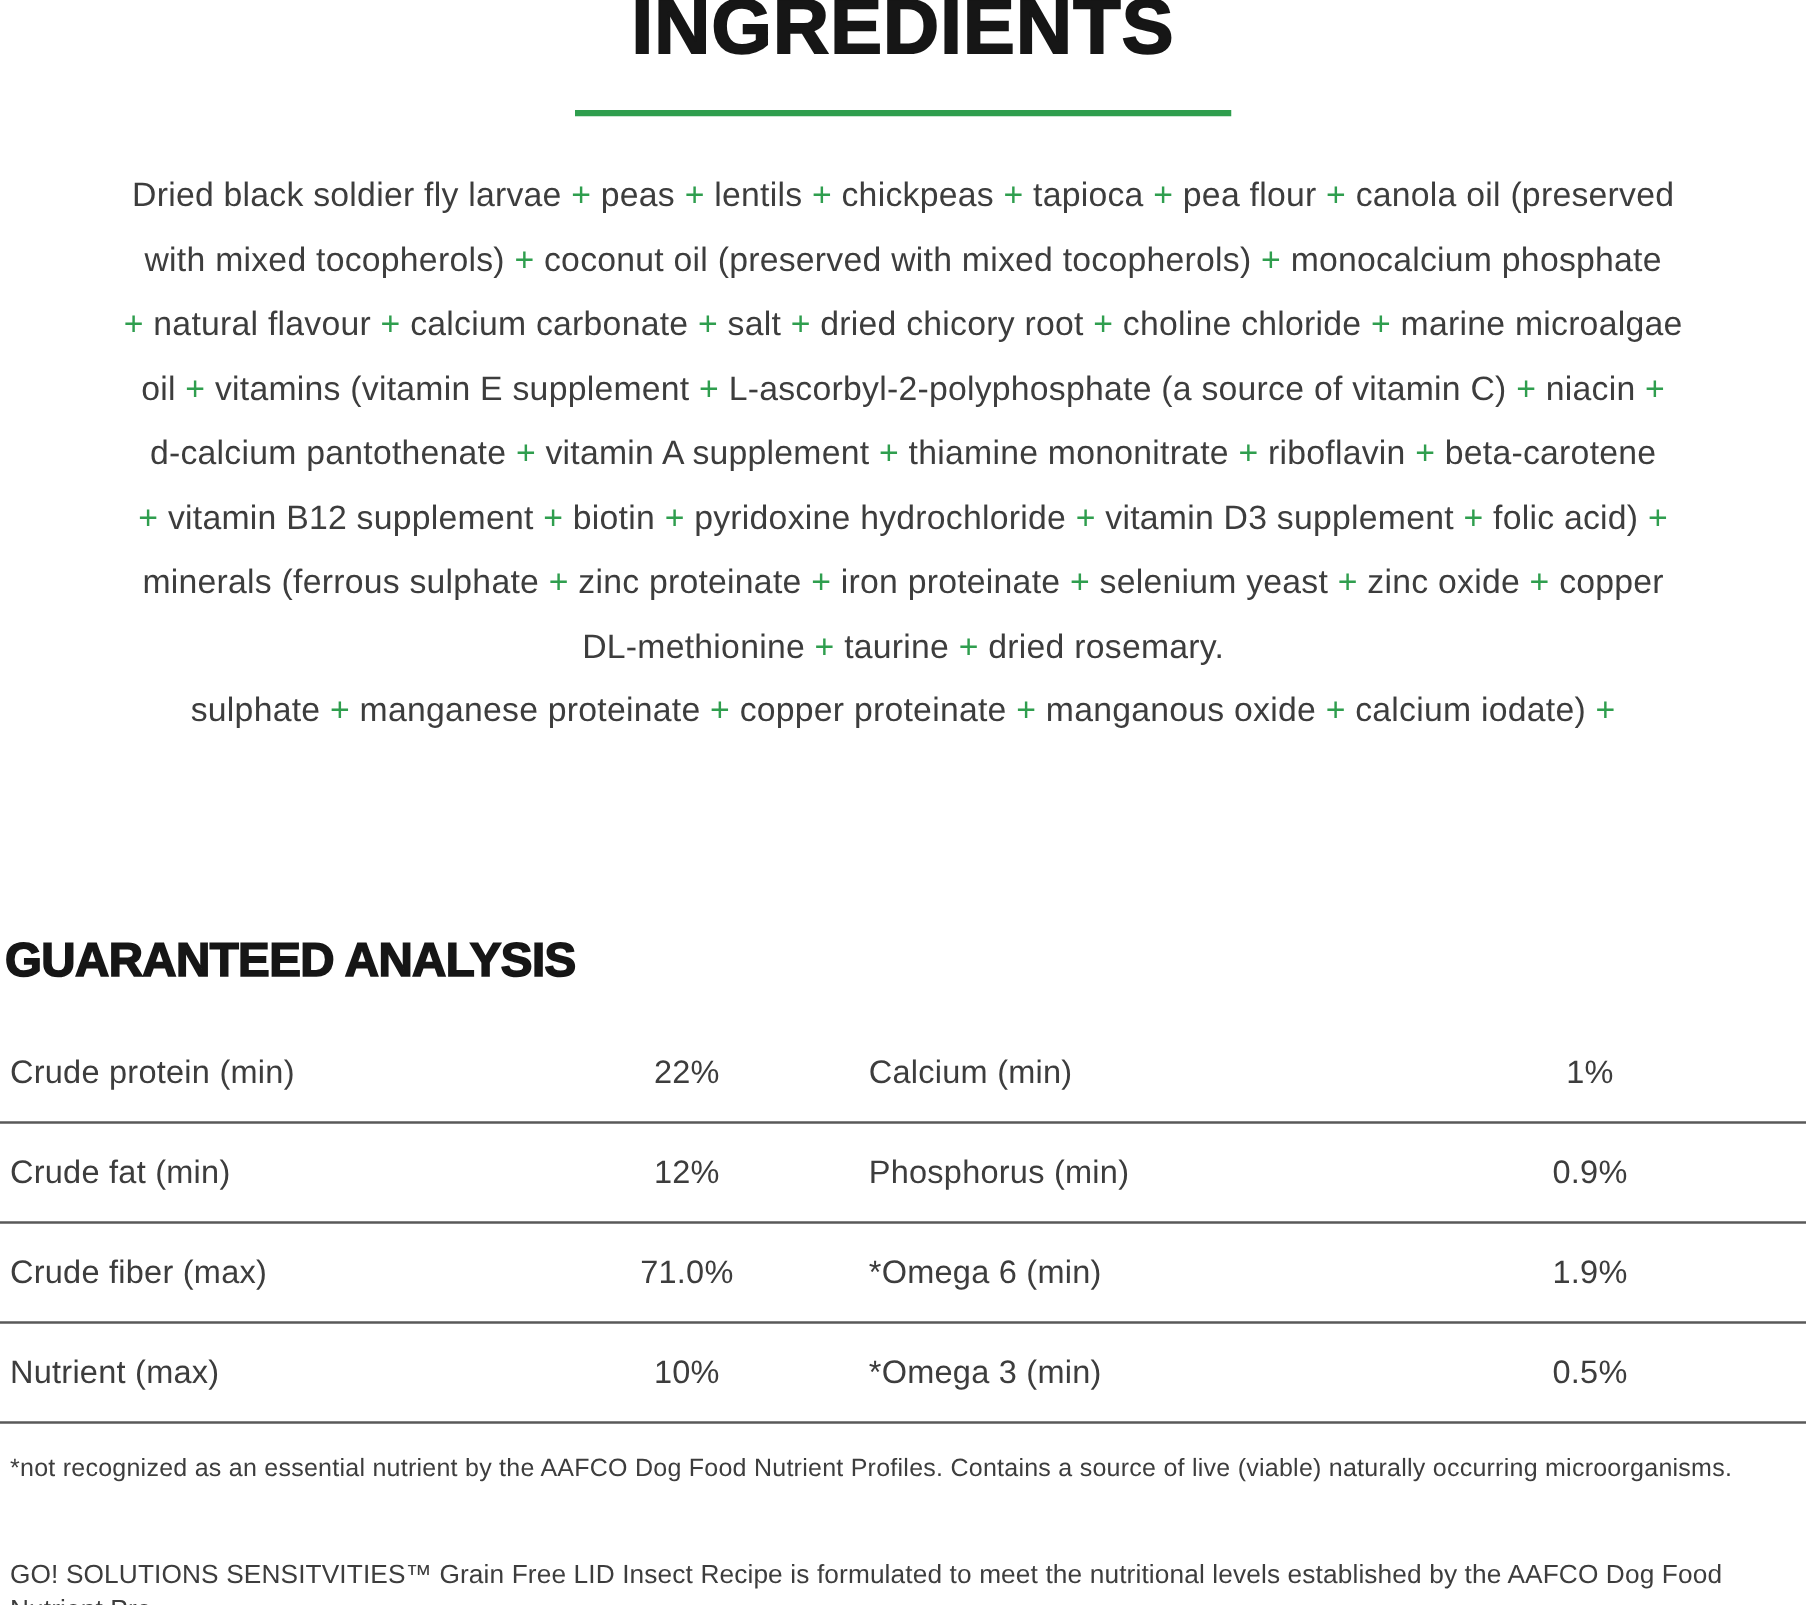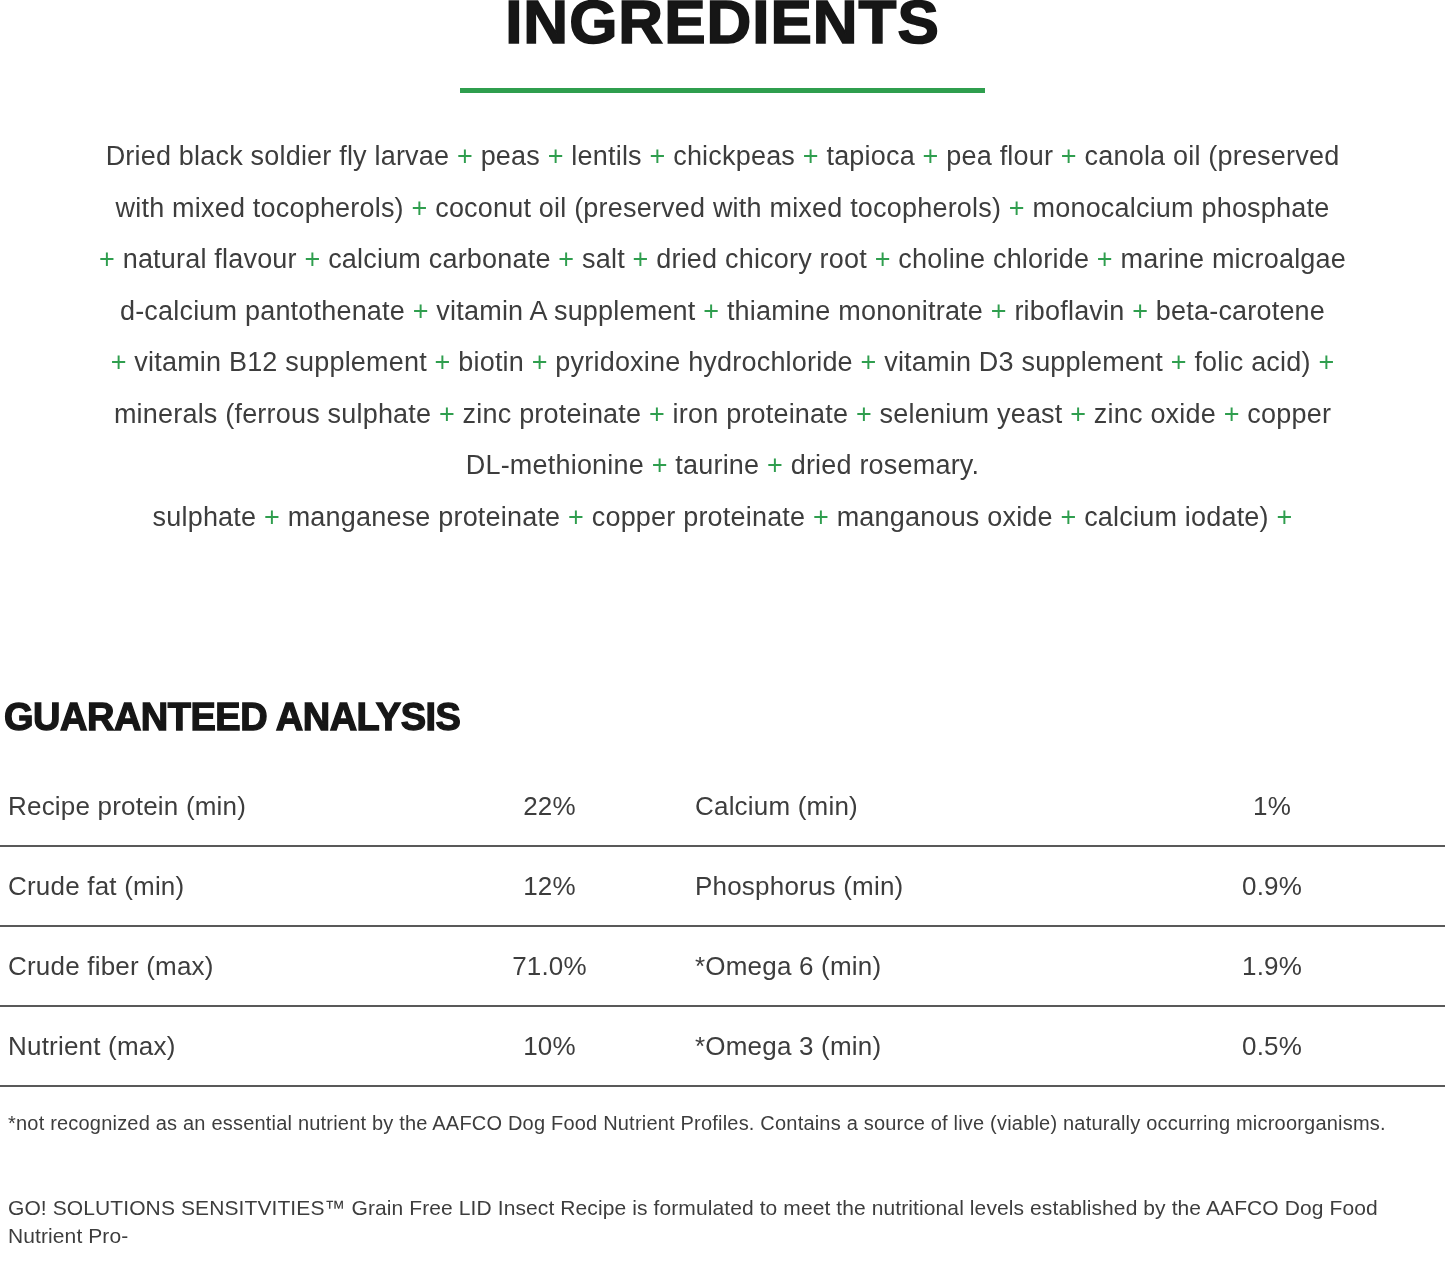--- a/index.html
+++ b/index.html
@@ -96,32 +96,33 @@
 <div class="page">
 
   <h1 class="ing-title">INGREDIENTS</h1>
 
   <div class="ing-divider"></div>
 
   <div class="ing-text">
       <div class="ing-line">Dried black soldier fly larvae <span class="plus">+</span> peas <span class="plus">+</span> lentils <span class="plus">+</span> chickpeas <span class="plus">+</span> tapioca <span class="plus">+</span> pea flour <span class="plus">+</span> canola oil (preserved</div>
       <div class="ing-line">with mixed tocopherols) <span class="plus">+</span> coconut oil (preserved with mixed tocopherols) <span class="plus">+</span> monocalcium phosphate</div>
       <div class="ing-line"><span class="plus">+</span> natural flavour <span class="plus">+</span> calcium carbonate <span class="plus">+</span> salt <span class="plus">+</span> dried chicory root <span class="plus">+</span> choline chloride <span class="plus">+</span> marine microalgae</div>
+      <div class="ing-line">oil <span class="plus">+</span> vitamins (vitamin E supplement <span class="plus">+</span> L-ascorbyl-2-polyphosphate (a source of vitamin C) <span class="plus">+</span> niacin <span class="plus">+</span></div>
       <div class="ing-line">d-calcium pantothenate <span class="plus">+</span> vitamin A supplement <span class="plus">+</span> thiamine mononitrate <span class="plus">+</span> riboflavin <span class="plus">+</span> beta-carotene</div>
       <div class="ing-line"><span class="plus">+</span> vitamin B12 supplement <span class="plus">+</span> biotin <span class="plus">+</span> pyridoxine hydrochloride <span class="plus">+</span> vitamin D3 supplement <span class="plus">+</span> folic acid) <span class="plus">+</span></div>
       <div class="ing-line">minerals (ferrous sulphate <span class="plus">+</span> zinc proteinate <span class="plus">+</span> iron proteinate <span class="plus">+</span> selenium yeast <span class="plus">+</span> zinc oxide <span class="plus">+</span> copper</div>
       <div class="ing-line">DL-methionine <span class="plus">+</span> taurine <span class="plus">+</span> dried rosemary.</div>
       <div class="ing-line">sulphate <span class="plus">+</span> manganese proteinate <span class="plus">+</span> copper proteinate <span class="plus">+</span> manganous oxide <span class="plus">+</span> calcium iodate) <span class="plus">+</span></div>
     </div>
 
   <h2 class="ga-title">GUARANTEED ANALYSIS</h2>
 
   <div class="ga-table">
     <div class="ga-row">
-      <span class="c1">Recipe protein (min)</span>
+      <span class="c1">Crude protein (min)</span>
       <span class="c2">22%</span>
       <span class="c3">Calcium (min)</span>
       <span class="c4">1%</span>
     </div>
     <div class="ga-row">
       <span class="c1">Crude fat (min)</span>
       <span class="c2">12%</span>
       <span class="c3">Phosphorus (min)</span>
       <span class="c4">0.9%</span>
     </div>

